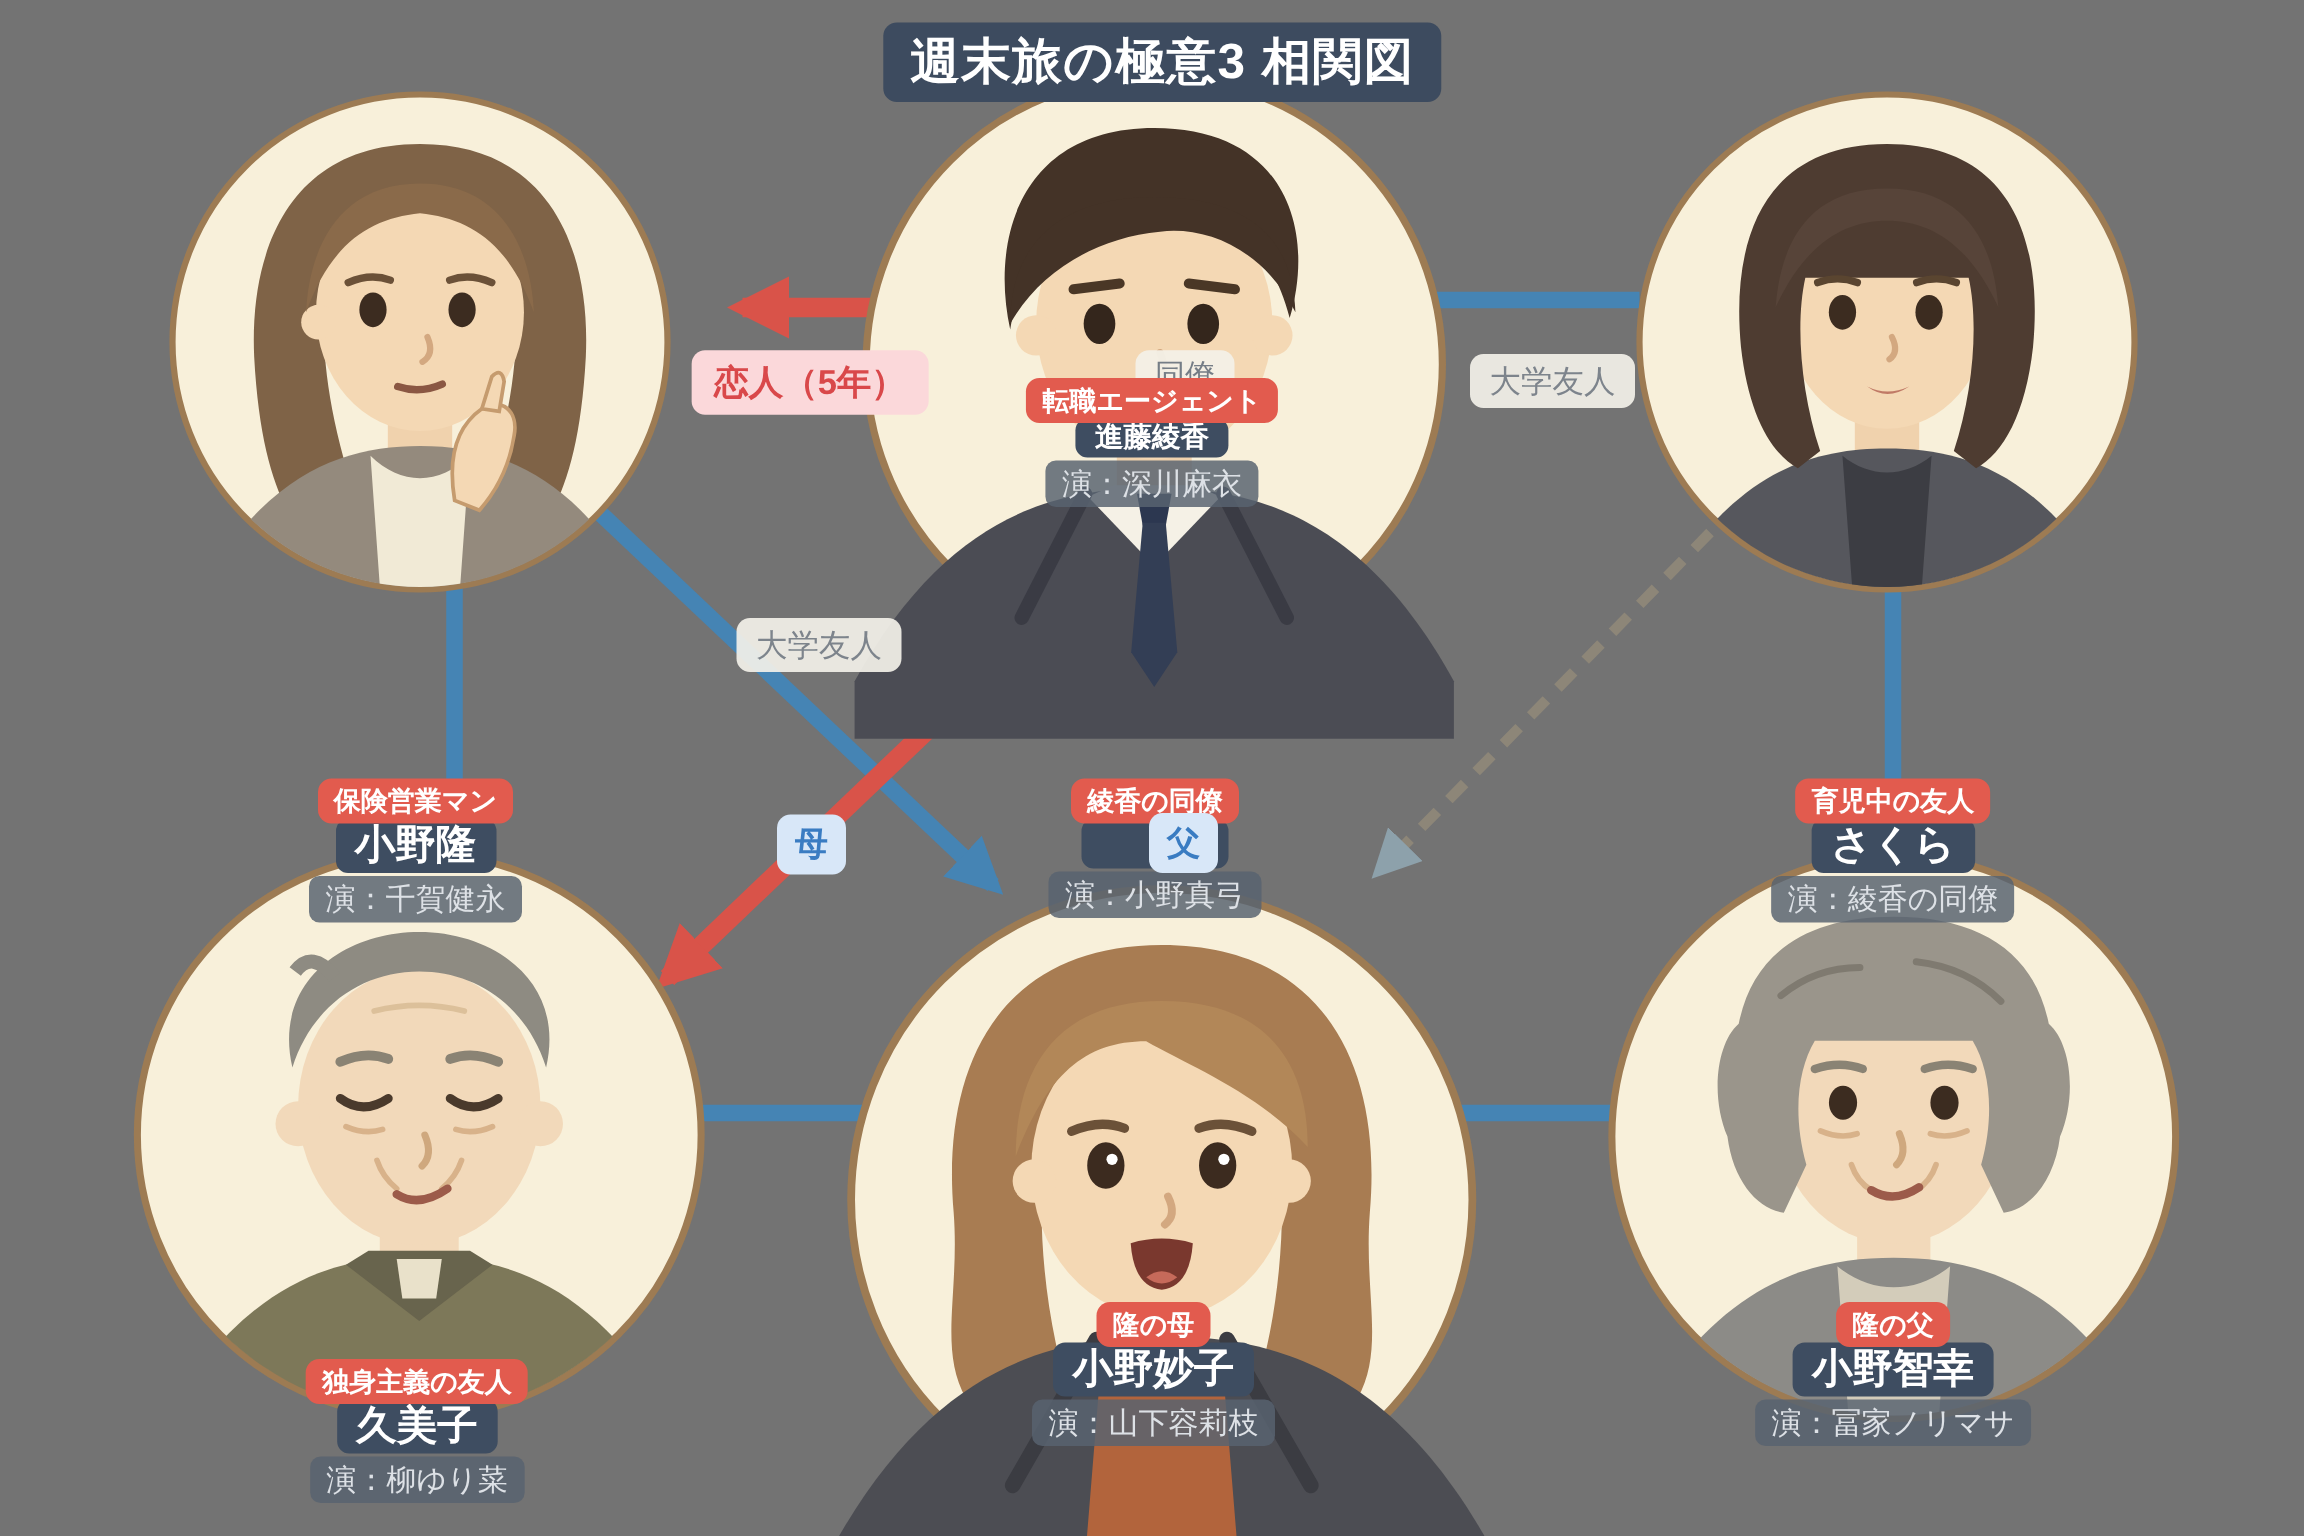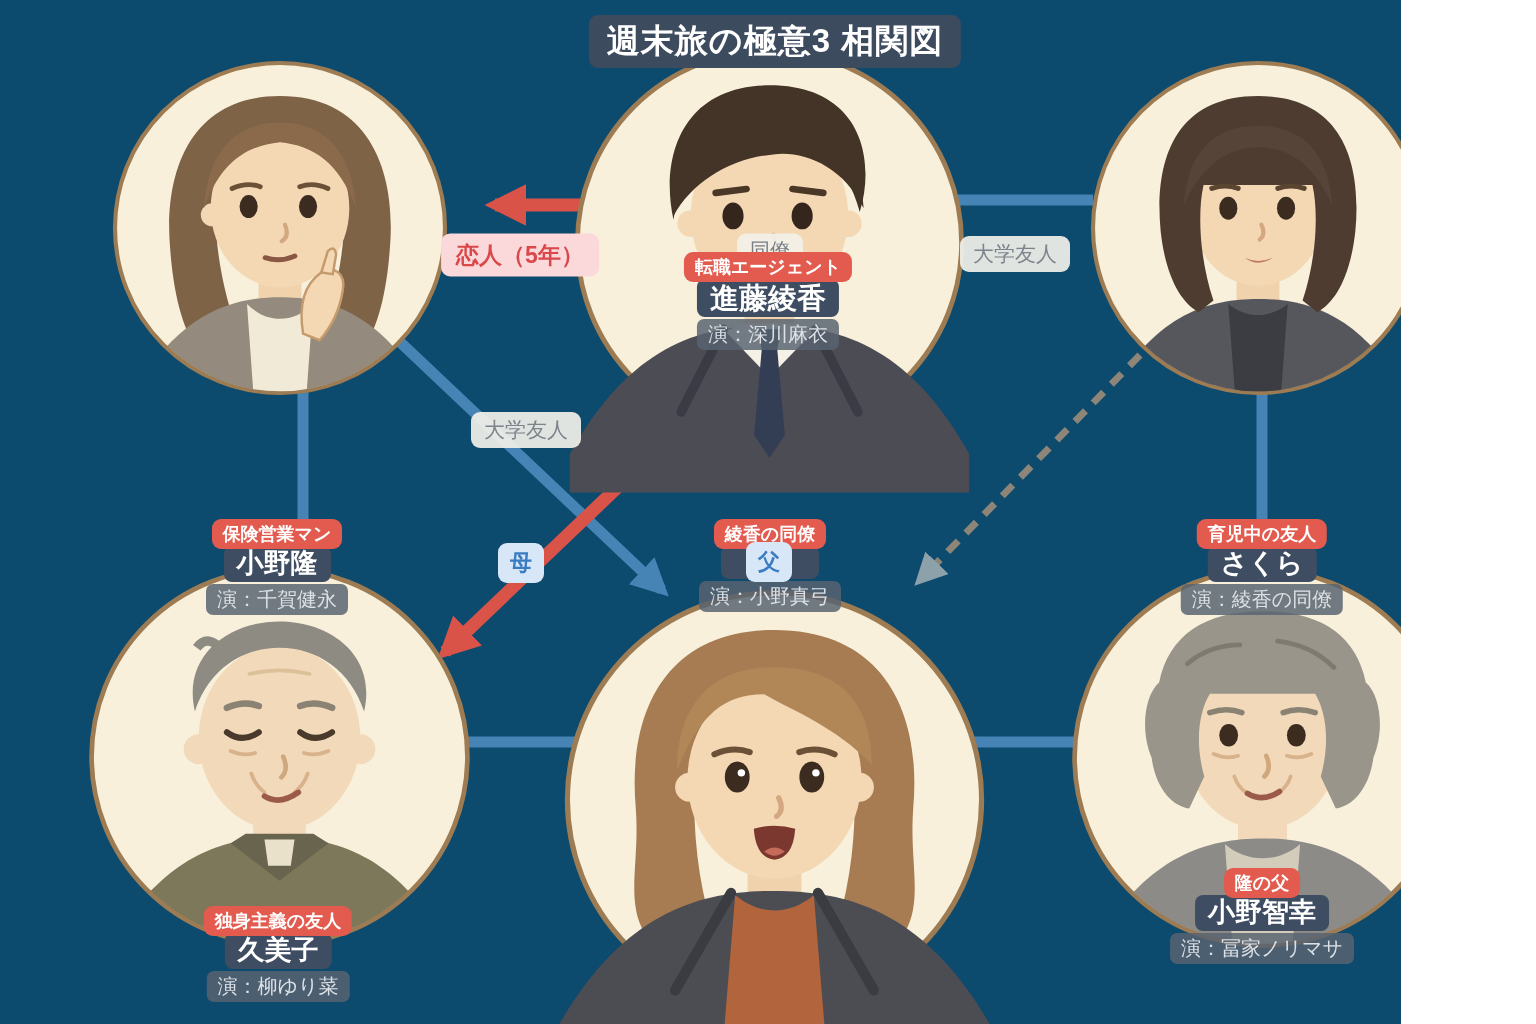--- a/index.html
+++ b/index.html
@@ -1,18 +1,18 @@
 <!DOCTYPE html>
 <html><head>
 <meta charset="utf-8">
 <style>
   html,body{margin:0;padding:0;}
   body{font-family:"Liberation Sans","DejaVu Sans",sans-serif;}
   #stage{
-    position:relative;width:1401px;height:1024px;background:#0c4a6e;
+    position:relative;width:1536px;height:1024px;background:#737373;
     overflow:hidden;
   }
   
   #lines-layer{position:absolute;left:0;top:0;z-index:5;}
   .portrait{position:absolute;z-index:10;}
   .portrait svg{overflow:visible;display:block;}
   
   .diagram-title{
     position:absolute;left:775px;top:15px;transform:translateX(-50%);
     background:#3d4b5f;color:#ffffff;font-size:33px;font-weight:bold;
@@ -25,30 +25,30 @@
   }
   .role-badge{
     background:#e25b4e;color:#ffffff;font-weight:bold;font-size:18px;
     padding:3px 11px;border-radius:9px;white-space:nowrap;z-index:3;position:relative;
   }
   .name-badge{
     background:#3e4d61;color:#ffffff;font-weight:bold;font-size:27px;
     padding:1px 13px;border-radius:8px;white-space:nowrap;margin-top:-3px;z-index:2;position:relative;
     line-height:1.25;
   }
-  .name-badge.big{font-size:29px;}
+  .name-badge.big{font-size:19px;}
   .name-badge.empty{min-width:72px;min-height:31px;}
   .actor-badge{
     background:rgba(88,99,112,0.84);color:#dde1e6;font-size:20px;
     padding:2px 11px;border-radius:7px;white-space:nowrap;margin-top:2px;z-index:1;position:relative;
   }
   
   .edge-badge{
     position:absolute;transform:translate(-50%,-50%);border-radius:9px;
-    white-space:nowrap;z-index:20;
+    white-space:nowrap;z-index:20;margin-left:20px;
   }
   .edge-badge.pink{background:#fbd8da;color:#d9484a;font-weight:bold;font-size:23px;padding:6px 15px;}
   .edge-badge.light{background:rgba(243,241,233,0.92);color:#7d848c;font-size:21px;padding:4px 13px;}
   .edge-badge.soft{background:rgba(243,240,231,0.95);color:#757d86;font-size:20px;padding:3px 13px;z-index:18;}
   .edge-badge.blue{background:#d8e7f8;color:#3a7cc2;font-weight:bold;font-size:22px;padding:5px 12px;}
   .edge-badge.over{z-index:35;}
 </style>
 </head>
 <body>
 
@@ -289,20 +289,25 @@
     <div class="name-badge empty"></div>
     <div class="actor-badge">演：小野真弓</div>
   </div>
 
   <div class="char-label" style="left:278px;top:868px;margin-top:38px;">
     <div class="role-badge">独身主義の友人</div>
     <div class="name-badge">久美子</div>
     <div class="actor-badge">演：柳ゆり菜</div>
   </div>
 
+  <div class="char-label" style="left:769px;top:868px;">
+    <div class="role-badge">隆の母</div>
+    <div class="name-badge">小野妙子</div>
+    <div class="actor-badge">演：山下容莉枝</div>
+  </div>
 
   <div class="char-label" style="left:1262px;top:868px;">
     <div class="role-badge">隆の父</div>
     <div class="name-badge">小野智幸</div>
     <div class="actor-badge">演：冨家ノリマサ</div>
   </div>
 
 </div>
 
 </body></html>

